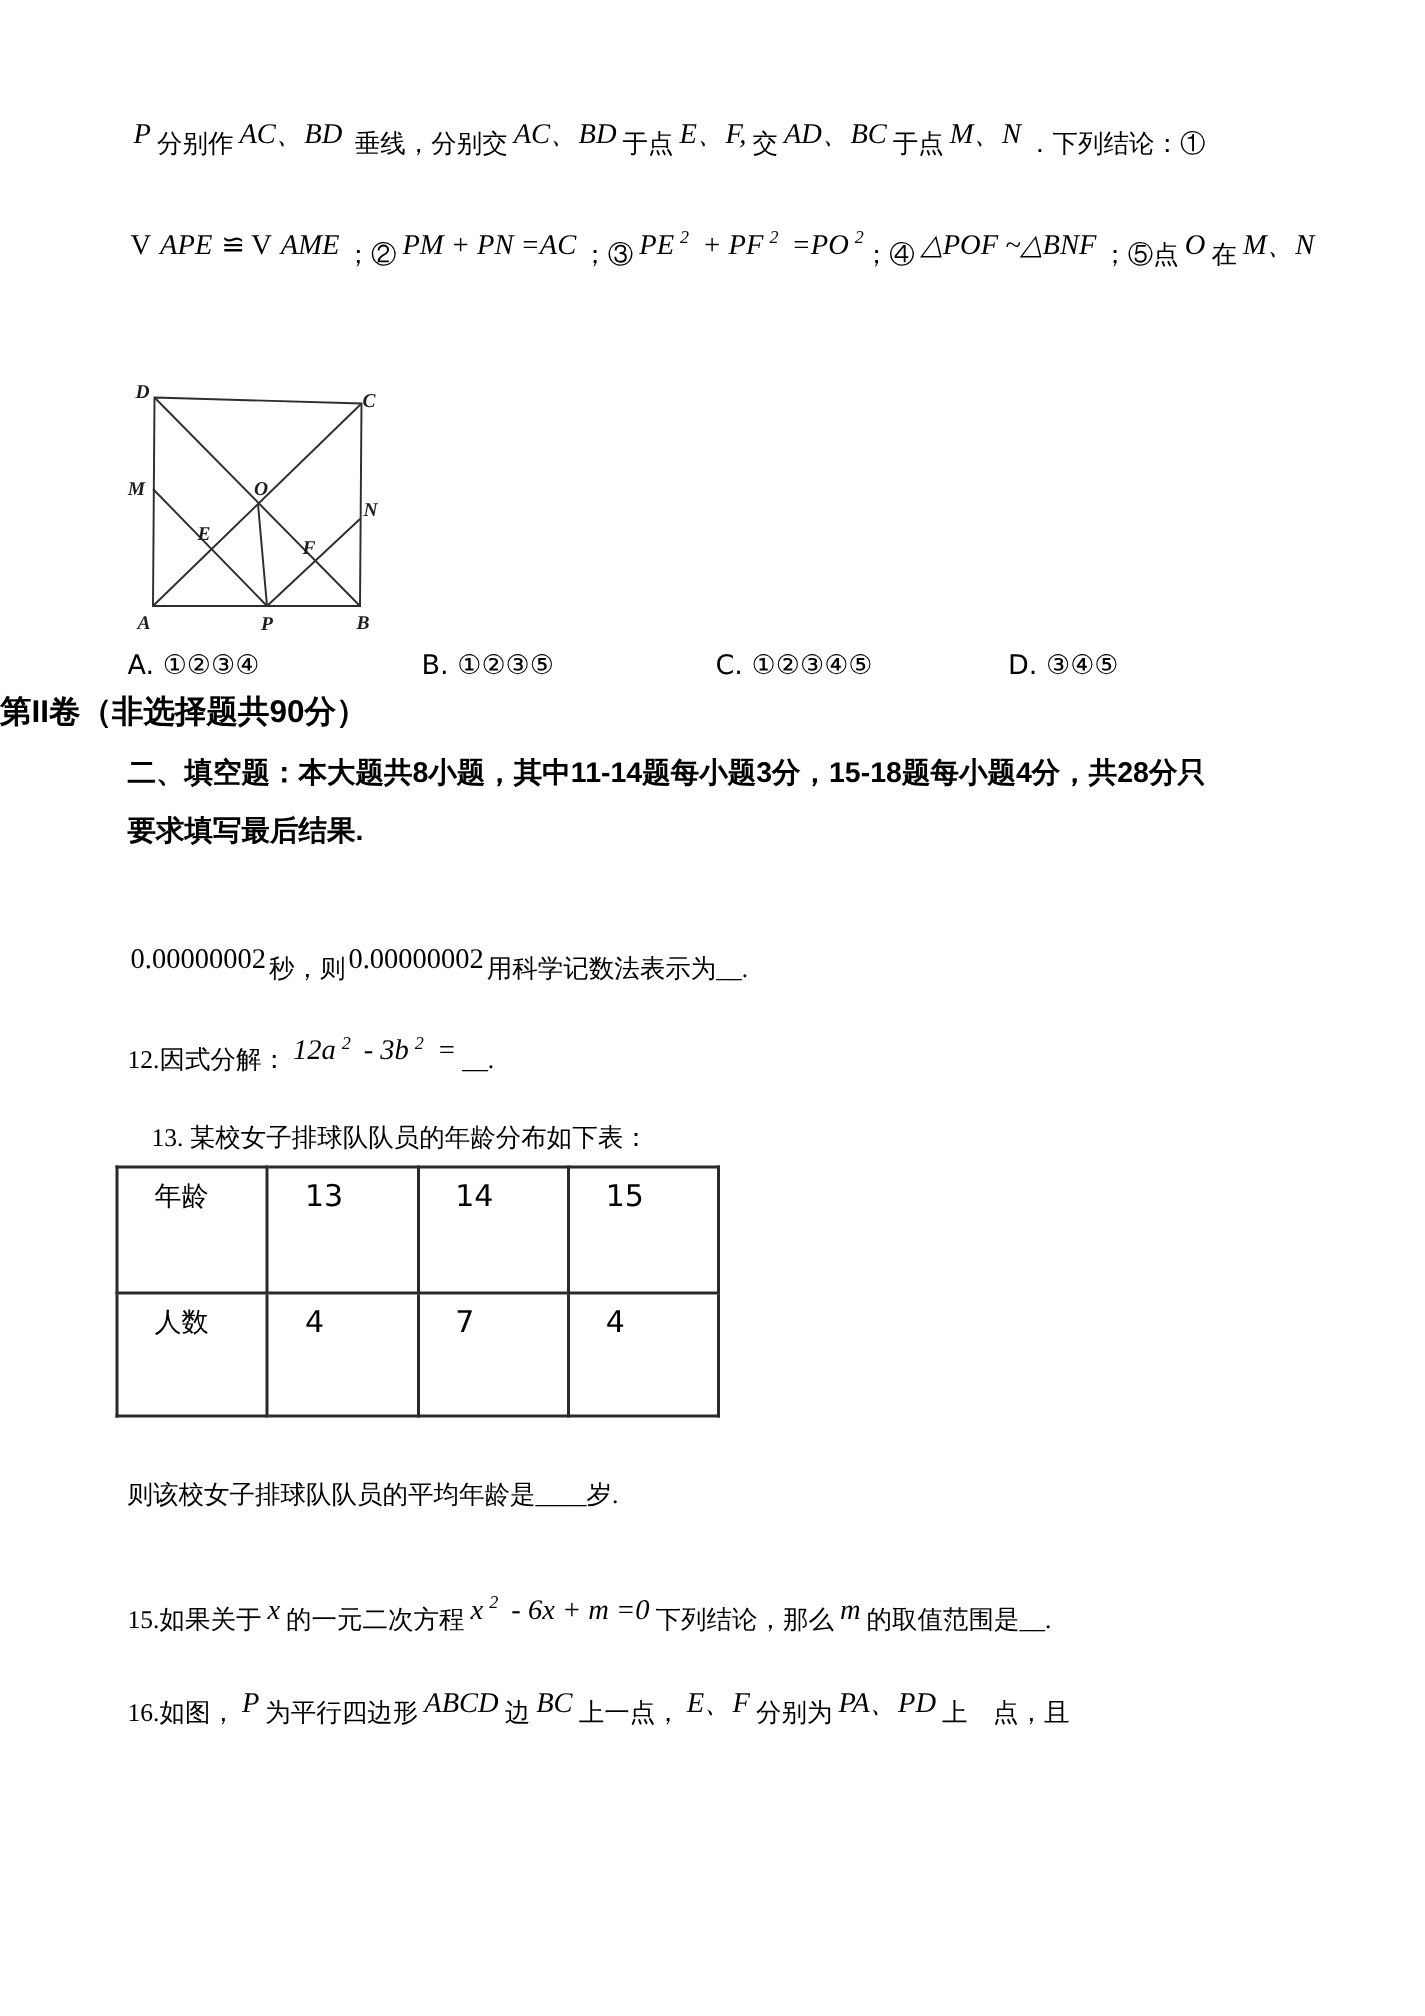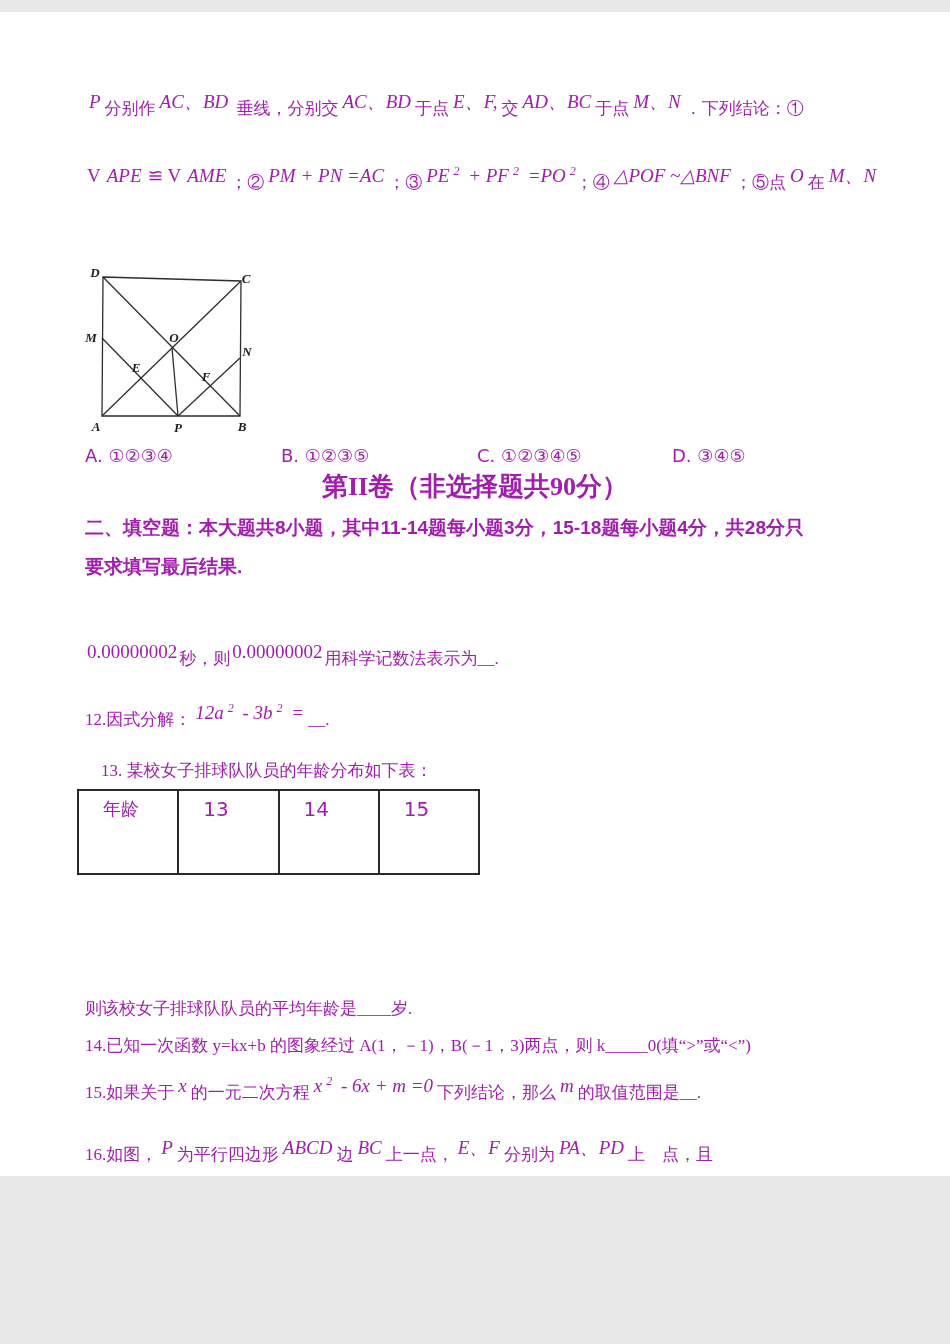--- a/index.html
+++ b/index.html
@@ -1,21 +1,21 @@
 <!DOCTYPE html>
 <html><head>
 <meta charset="utf-8">
 <style>
   html,body { margin:0; padding:0; background:#e8e8e8; }
   .page {
     position:relative;
-    width:950px; height:1164px;
-    margin:12px auto;
+    width:950px; height:1344px;
+    margin:0 auto;
     background:#ffffff;
-    color:#a21caf;
+    color:#000000;
     overflow:hidden;
     font-family:"Liberation Serif", serif;
   }
   .line {
     position:absolute;
     white-space:nowrap;
     font-size:17px;
     line-height:24px;
     font-family:"Liberation Serif", serif;
   }
@@ -25,23 +25,23 @@
              position:relative; top:-6px; padding:0 4px; }
   .seg-up  { font-family:"Liberation Serif", serif; font-size:19px;
              position:relative; top:-6px; padding:0 2px; }
   .seg-sup { font-family:"Liberation Serif", serif; font-style:italic; font-size:12px;
              position:relative; top:-13px; }
   .bold-sans {
     font-family:"Liberation Sans", sans-serif;
     font-weight:bold; font-size:19px;
   }
   .section-header {
-    left:0; width:950px; text-align:center;
-    font-family:Liberation Serif, serif;
-    font-weight:bold; font-size:26px;
+    left:0; width:950px; text-align:left;
+    font-family:Liberation Sans, sans-serif;
+    font-weight:bold; font-size:21px;
   }
   .options-row .opt {
     position:absolute; top:0;
     font-family:"DejaVu Sans","Liberation Sans",sans-serif;
     font-size:18px; white-space:nowrap;
   }
   .age-table {
     position:absolute; left:77px; top:777px;
     border-collapse:collapse; table-layout:fixed; width:403px;
   }
@@ -114,24 +114,29 @@
   <div class="line" style="left:101px; top:747px;">13. 某校女子排球队队员的年龄分布如下表：</div>
 
   <table class="age-table">
     <tbody>
         <tr class="r1">
       <td class="th-cell">年龄</td>
       <td>13</td>
       <td>14</td>
       <td>15</td>
     </tr>
+    <tr class="r2">
+      <td class="th-cell">人数</td>
+      <td>4</td>
+      <td>7</td>
+      <td>4</td>
+    </tr>
   </tbody>
     </table>
 
   <div class="line" style="left:85px; top:985px;">则该校女子排球队队员的平均年龄是____岁.</div>
 
-  <div class="line" style="left:85px; top:1022px;">14.已知一次函数 y=kx+b 的图象经过 A(1，－1)，B(－1，3)两点，则 k_____0(填“&gt;”或“&lt;”)</div>
 
   <div class="line" style="left:85px; top:1068px;"><span class="seg-cn">15.如果关于</span><span class="seg-math">x</span><span class="seg-cn">的一元二次方程</span><span class="seg-math">x</span><span class="seg-sup">2</span><span class="seg-math"> - 6x + m =0</span><span class="seg-cn">下列结论，那么</span><span class="seg-math">m</span><span class="seg-cn">的取值范围是__.</span></div>
 
   <div class="line" style="left:85px; top:1130px;"><span class="seg-cn">16.如图，</span><span class="seg-math">P</span><span class="seg-cn">为平行四边形</span><span class="seg-math">ABCD</span><span class="seg-cn">边</span><span class="seg-math">BC</span><span class="seg-cn">上一点，</span><span class="seg-math">E、F</span><span class="seg-cn">分别为</span><span class="seg-math">PA、PD</span><span class="seg-cn">上　点，且</span></div>
 
 </div>
 
 </body></html>

